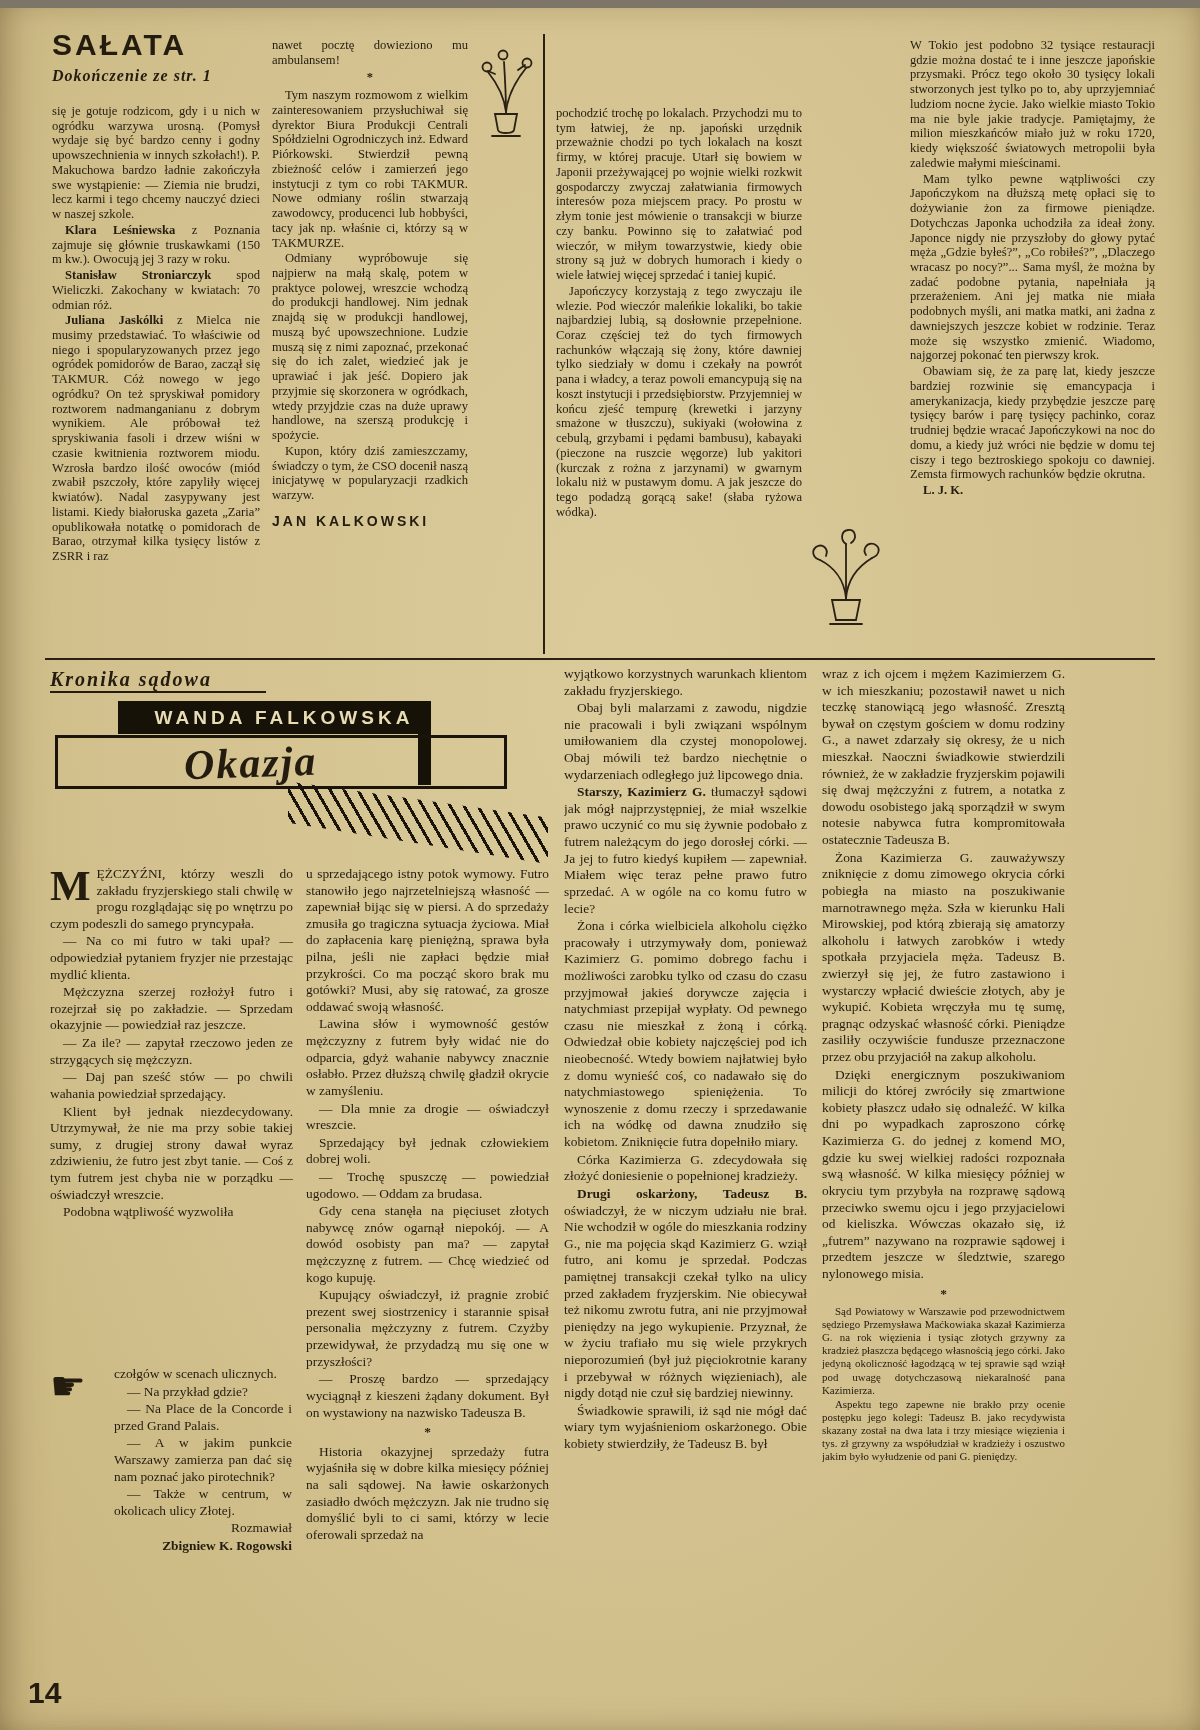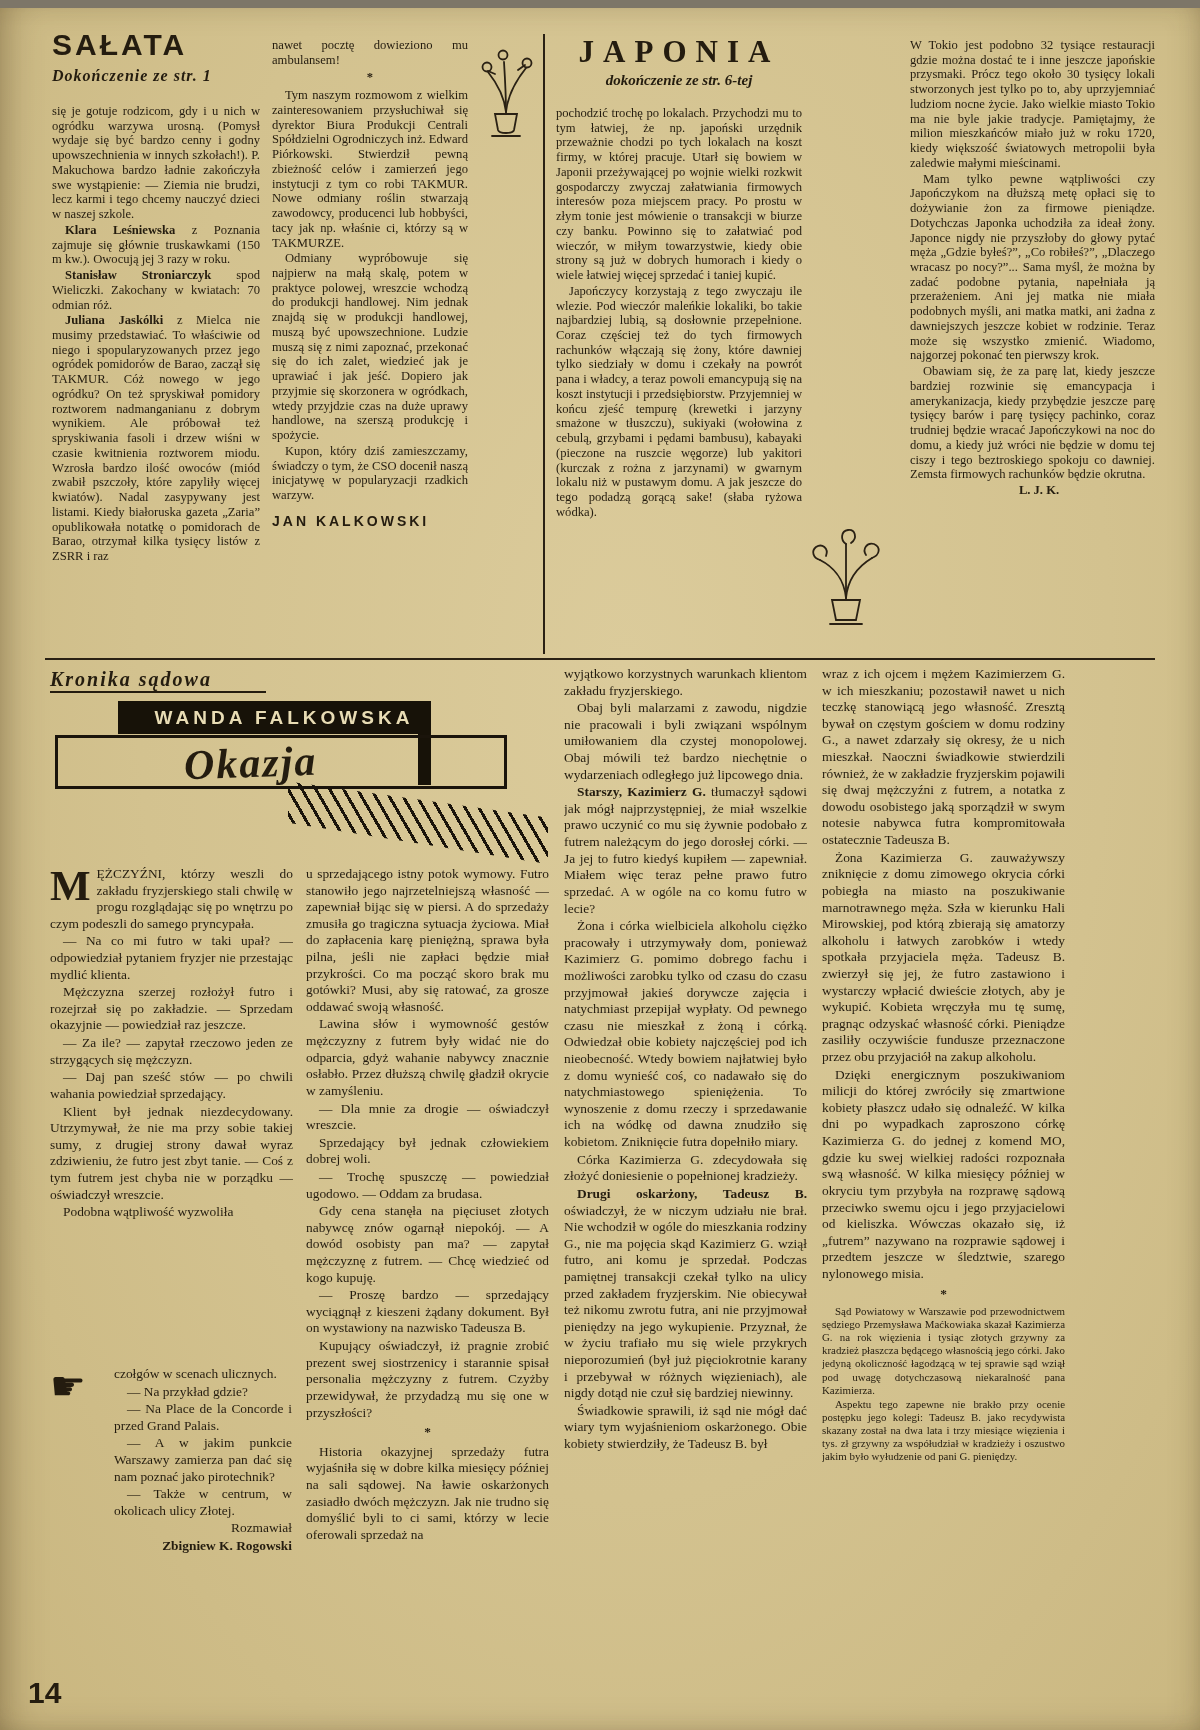--- a/index.html
+++ b/index.html
@@ -12,21 +12,21 @@
     font-family:"Liberation Serif", serif;
   }
   .abs { position:absolute; }
   .col { position:absolute; overflow:hidden; text-align:justify; }
   .col p { margin:0 0 1px 0; text-indent:13px; }
   .t12 { font-size:12.6px; line-height:1.17; }
   .t13 { font-size:13.4px; line-height:1.24; }
   p.noindent { text-indent:0; }
   p.star { text-align:center; text-indent:0; font-weight:bold; margin:3px 0; }
   p.sig-left { text-indent:0; font-weight:bold; letter-spacing:3px; margin-top:10px; font-family:"Liberation Sans", sans-serif; font-size:14px; text-align:left; }
-  p.sig-right { text-align:center; font-weight:bold; }
+  p.sig-right { text-align:left; font-weight:bold; }
   p.small { font-size:10.9px; line-height:1.2; }
   p.right { text-align:right; }
   p.boldp { font-weight:bold; }
   p.dropcap { text-indent:0; }
   p.dropcap::first-letter { float:left; font-size:43px; line-height:33px; padding:3px 6px 0 0; font-weight:bold; }
 
   .salata-title { font-family:"Liberation Sans", sans-serif; font-weight:bold; font-size:30px; letter-spacing:3px; }
   .salata-sub { font-style:italic; font-weight:bold; font-size:16px; letter-spacing:1px; margin-top:5px; }
   .jap-title { font-weight:bold; font-size:31px; letter-spacing:9px; text-align:center; }
   .jap-sub { text-align:center; font-style:italic; font-weight:bold; font-size:15px; margin-top:2px; }
@@ -80,24 +80,20 @@
         <circle cx="29" cy="15" r="4.5"></circle>
         <path d="M21 34 l-7 -3 M44 30 l7 -5"></path>
         <path d="M21 74 h22 l-3 16 c-1 4 -15 4 -16 0 z"></path>
         <path d="M18 96 h28"></path>
       </g>
     </svg>
   </div>
 
   <div class="abs rule-v" style="left:543px; top:26px; width:1.5px; height:620px;"></div>
 
-  <header class="abs" style="left:556px; top:26px; width:246px;">
-    <div class="jap-title">JAPONIA</div>
-    <div class="jap-sub">dokończenie ze str. 6-tej</div>
-  </header>
   <section class="col t12" style="left:556px; top:98px; width:246px; height:548px;">
       <p class="noindent">pochodzić trochę po lokalach. Przychodzi mu to tym łatwiej, że np. japoński urzędnik przeważnie chodzi po tych lokalach na koszt firmy, w której pracuje. Utarł się bowiem w Japonii przeżywającej po wojnie wielki rozkwit gospodarczy zwyczaj załatwiania firmowych interesów poza miejscem pracy. Po prostu w złym tonie jest mówienie o transakcji w biurze czy banku. Powinno się to załatwiać pod wieczór, w miłym towarzystwie, kiedy obie strony są już w dobrych humorach i kiedy o wiele łatwiej więcej sprzedać i taniej kupić.</p>
       <p>Japończycy korzystają z tego zwyczaju ile wlezie. Pod wieczór maleńkie lokaliki, bo takie najbardziej lubią, są dosłownie przepełnione. Coraz częściej też do tych firmowych rachunków włączają się żony, które dawniej tylko siedziały w domu i czekały na powrót pana i władcy, a teraz powoli emancypują się na koszt instytucji i przedsiębiorstw. Przyjemniej w końcu zjeść tempurę (krewetki i jarzyny smażone w tłuszczu), sukiyaki (wołowina z cebulą, grzybami i pędami bambusu), kabayaki (pieczone na ruszcie węgorze) lub yakitori (kurczak z rożna z jarzynami) w gwarnym lokalu niż w pustawym domu. A jak jeszcze do tego podadzą gorącą sake! (słaba ryżowa wódka).</p>
     </section>
   <section class="col t12" style="left:910px; top:30px; width:245px; height:612px;">
       <p class="noindent">W Tokio jest podobno 32 tysiące restauracji gdzie można dostać te i inne jeszcze japońskie przysmaki. Prócz tego około 30 tysięcy lokali stworzonych jest tylko po to, aby uprzyjemniać ludziom nocne życie. Jako wielkie miasto Tokio ma nie byle jakie tradycje. Pamiętajmy, że milion mieszkańców miało już w roku 1720, kiedy większość światowych metropolii była zaledwie małymi mieścinami.</p>
       <p>Mam tylko pewne wątpliwości czy Japończykom na dłuższą metę opłaci się to dożywianie żon za firmowe pieniądze. Dotychczas Japonka uchodziła za ideał żony. Japonce nigdy nie przyszłoby do głowy pytać męża „Gdzie byłeś?”, „Co robiłeś?”, „Dlaczego wracasz po nocy?”... Sama myśl, że można by zadać podobne pytania, napełniała ją przerażeniem. Ani jej matka nie miała podobnych myśli, ani matka matki, ani żadna z dawniejszych jeszcze kobiet w rodzinie. Teraz może się wszystko zmienić. Wiadomo, najgorzej pokonać ten pierwszy krok.</p>
       <p>Obawiam się, że za parę lat, kiedy jeszcze bardziej rozwinie się emancypacja i amerykanizacja, kiedy przybędzie jeszcze parę tysięcy barów i parę tysięcy pachinko, coraz trudniej będzie wracać Japończykowi na noc do domu, a kiedy już wróci nie będzie w domu tej ciszy i tego beztroskiego spokoju co dawniej. Zemsta firmowych rachunków będzie okrutna.</p>
       <p class="sig-right">L. J. K.</p>
     </section>
@@ -153,22 +149,22 @@
       </div>
   </div>
 
   <section class="col t13" style="left:306px; top:858px; width:243px; height:834px;">
       <p class="noindent">u sprzedającego istny potok wymowy. Futro stanowiło jego najrzetelniejszą własność — zapewniał bijąc się w piersi. A do sprzedaży zmusiła go tragiczna sytuacja życiowa. Miał do zapłacenia karę pieniężną, sprawa była pilna, jeśli nie zapłaci będzie miał przykrości. Co ma począć skoro brak mu gotówki? Musi, aby się ratować, za grosze oddawać swoją własność.</p>
       <p>Lawina słów i wymowność gestów mężczyzny z futrem były widać nie do odparcia, gdyż wahanie nabywcy znacznie osłabło. Przez dłuższą chwilę gładził okrycie w zamyśleniu.</p>
       <p>— Dla mnie za drogie — oświadczył wreszcie.</p>
       <p>Sprzedający był jednak człowiekiem dobrej woli.</p>
       <p>— Trochę spuszczę — powiedział ugodowo. — Oddam za brudasa.</p>
       <p>Gdy cena stanęła na pięciuset złotych nabywcę znów ogarnął niepokój. — A dowód osobisty pan ma? — zapytał mężczyznę z futrem. — Chcę wiedzieć od kogo kupuję.</p>
+      <p>Kupujący oświadczył, iż pragnie zrobić prezent swej siostrzenicy i starannie spisał personalia mężczyzny z futrem. Czyżby przewidywał, że przydadzą mu się one w przyszłości?</p>
       <p>— Proszę bardzo — sprzedający wyciągnął z kieszeni żądany dokument. Był on wystawiony na nazwisko Tadeusza B.</p>
-      <p>Kupujący oświadczył, iż pragnie zrobić prezent swej siostrzenicy i starannie spisał personalia mężczyzny z futrem. Czyżby przewidywał, że przydadzą mu się one w przyszłości?</p>
       <p class="star">*</p>
       <p>Historia okazyjnej sprzedaży futra wyjaśniła się w dobre kilka miesięcy później na sali sądowej. Na ławie oskarżonych zasiadło dwóch mężczyzn. Jak nie trudno się domyślić byli to ci sami, którzy w lecie oferowali sprzedaż na</p>
     </section>
   <section class="col t13" style="left:564px; top:658px; width:243px; height:1036px;">
       <p class="noindent">wyjątkowo korzystnych warunkach klientom zakładu fryzjerskiego.</p>
       <p>Obaj byli malarzami z zawodu, nigdzie nie pracowali i byli związani wspólnym umiłowaniem dla czystej monopolowej. Obaj mówili też bardzo niechętnie o wydarzeniach odległego już lipcowego dnia.</p>
       <p><b>Starszy, Kazimierz G. </b>tłumaczył sądowi jak mógł najprzystępniej, że miał wszelkie prawo uczynić co mu się żywnie podobało z futrem należącym do jego dorosłej córki. — Ja jej to futro kiedyś kupiłem — zapewniał. Miałem więc teraz pełne prawo futro sprzedać. A w ogóle na co komu futro w lecie?</p>
       <p>Żona i córka wielbiciela alkoholu ciężko pracowały i utrzymywały dom, ponieważ Kazimierz G. pomimo dobrego fachu i możliwości zarobku tylko od czasu do czasu przyjmował jakieś dorywcze zajęcia i natychmiast przepijał wypłaty. Od pewnego czasu nie mieszkał z żoną i córką. Odwiedzał obie kobiety najczęściej pod ich nieobecność. Wtedy bowiem najłatwiej było z domu wynieść coś, co nadawało się do natychmiastowego spieniężenia. To wynoszenie z domu rzeczy i sprzedawanie ich na wódkę od dawna znudziło się kobietom. Zniknięcie futra dopełniło miary.</p>
       <p>Córka Kazimierza G. zdecydowała się złożyć doniesienie o popełnionej kradzieży.</p>
       <p><b>Drugi oskarżony, Tadeusz B. </b>oświadczył, że w niczym udziału nie brał. Nie wchodził w ogóle do mieszkania rodziny G., nie ma pojęcia skąd Kazimierz G. wziął futro, ani komu je sprzedał. Podczas pamiętnej transakcji czekał tylko na ulicy przed zakładem fryzjerskim. Nie obiecywał też nikomu zwrotu futra, ani nie przyjmował pieniędzy na jego wykupienie. Przyznał, że w życiu trafiało mu się wiele przykrych nieporozumień (był już pięciokrotnie karany i przebywał w różnych więzieniach), ale nigdy dotąd nie czuł się bardziej niewinny.</p>

